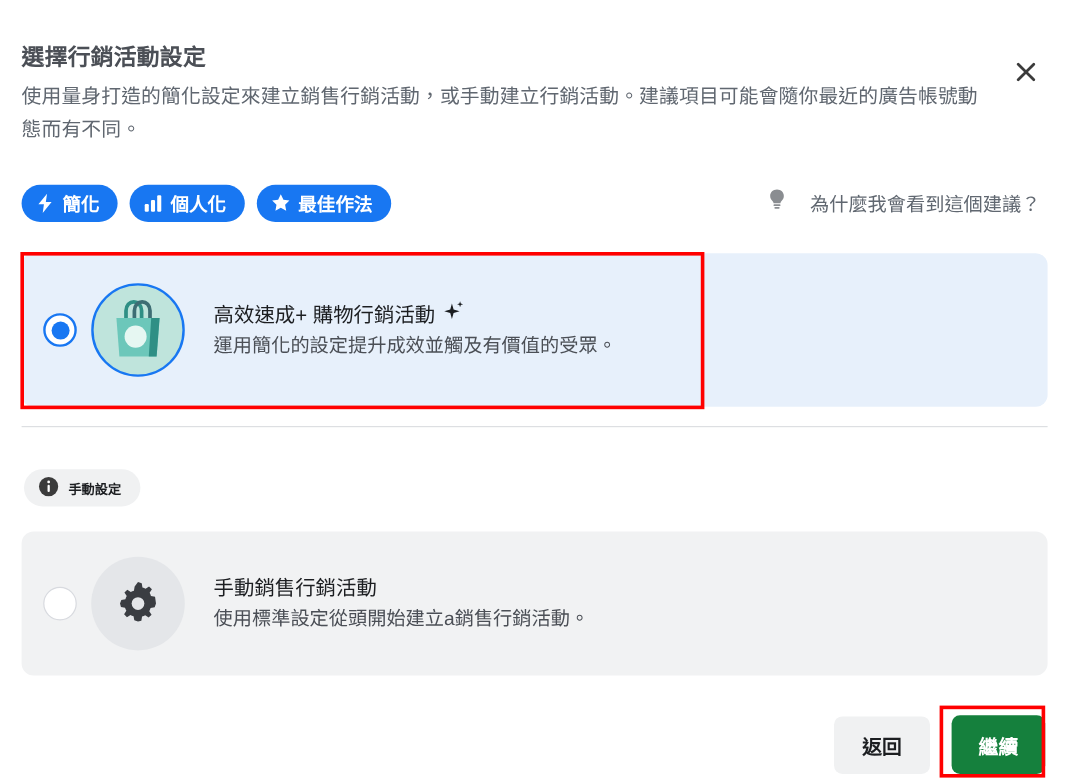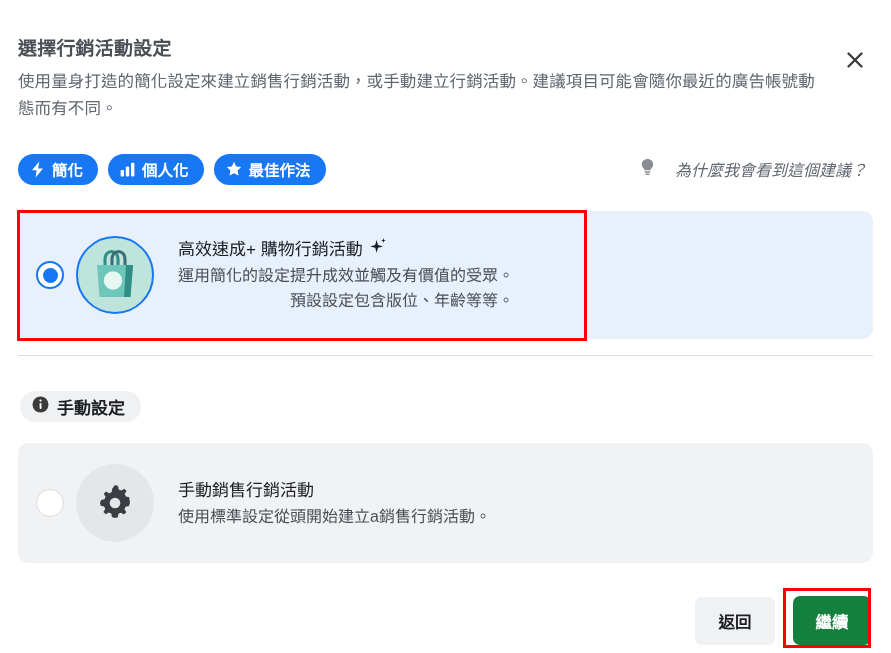--- a/index.html
+++ b/index.html
@@ -90,28 +90,27 @@
     margin-right: 10px;
     cursor: pointer;
     border: none;
     white-space: nowrap;
   }
   .badge .b-icon { display: flex; align-items: center; }
 
   .why-link {
     margin-left: auto;
     display: inline-flex;
-    align-items: center;
+    align-items: flex-start;
     gap: 20px;
     color: #606770;
     font-size: 16px;
     cursor: pointer;
     white-space: nowrap;
     padding-right: 6px;
-    font-style: italic;
   }
 
   
   .option-card {
     position: absolute;
     left: 18px;
     width: 855px;
     border-radius: 10px;
     display: flex;
     align-items: center;
@@ -215,21 +214,21 @@
     left: 20px;
     top: 391px;
     height: 31px;
     display: inline-flex;
     align-items: center;
     gap: 8px;
     padding: 0 16px 0 12px;
     border-radius: 16px;
     background: #f0f1f2;
     color: #1c1e21;
-    font-size: 17px;
+    font-size: 11px;
     font-weight: bold;
     white-space: nowrap;
   }
 
   
   .footer {
     position: absolute;
     right: 20px;
     bottom: 8px;
     display: flex;
@@ -358,21 +357,20 @@
         <span>高效速成+ 購物行銷活動</span>
         <span>
           <svg width="17" height="18" viewBox="0 0 17 18" aria-hidden="true">
             <path d="M6.6 3.0 L8.0 8.0 L13.0 9.4 L8.0 10.8 L6.6 15.8 L5.2 10.8 L0.2 9.4 L5.2 8.0 Z" fill="#1c1e21"></path>
             <path d="M13.4 1.0 L14.0 2.9 L15.9 3.5 L14.0 4.1 L13.4 6.0 L12.8 4.1 L10.9 3.5 L12.8 2.9 Z" fill="#1c1e21"></path>
           </svg>
         </span>
       </span>
       <span class="option-desc">
         <span class="line">運用簡化的設定提升成效並觸及有價值的受眾。</span>
-        <span class="line">預設設定包含版位、年齡等等。</span>
       </span>
     </span>
   </div>
 
   <div class="divider"></div>
 
   <div class="manual-pill">
     <span>
       <svg width="17" height="17" viewBox="0 0 17 17" aria-hidden="true">
         <circle cx="8.5" cy="8.5" r="8" fill="#3b3b3b"></circle>

